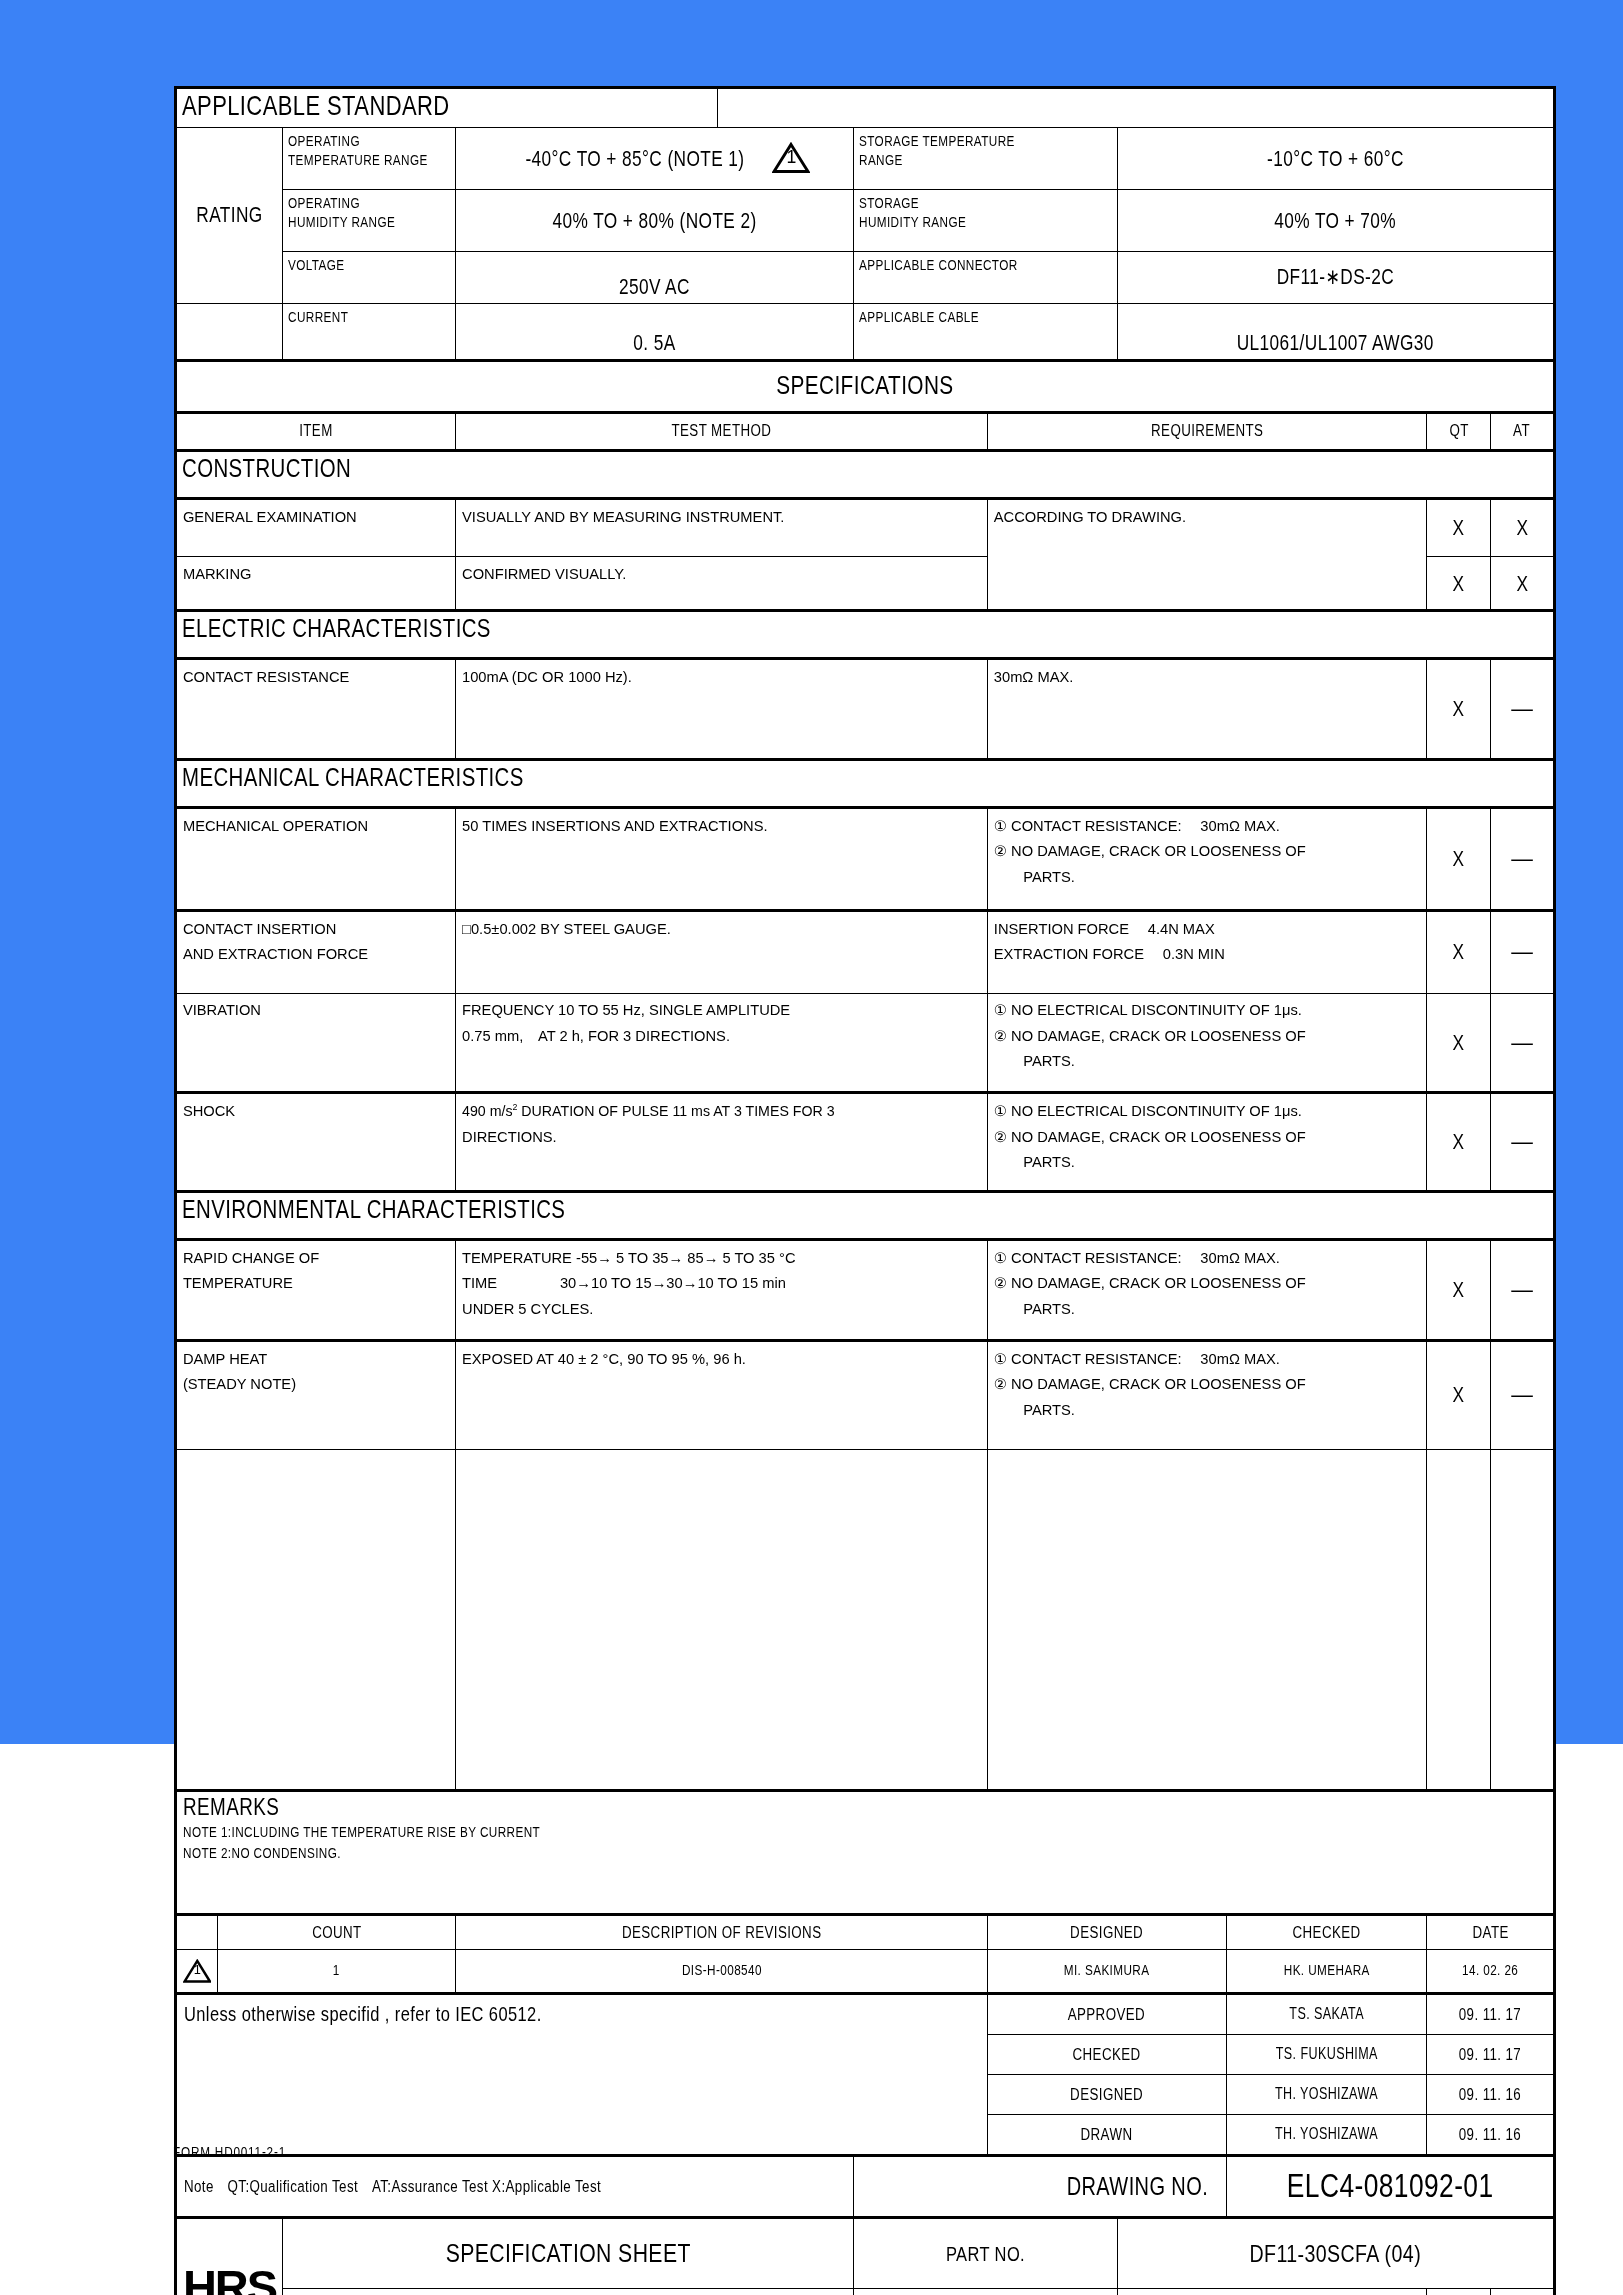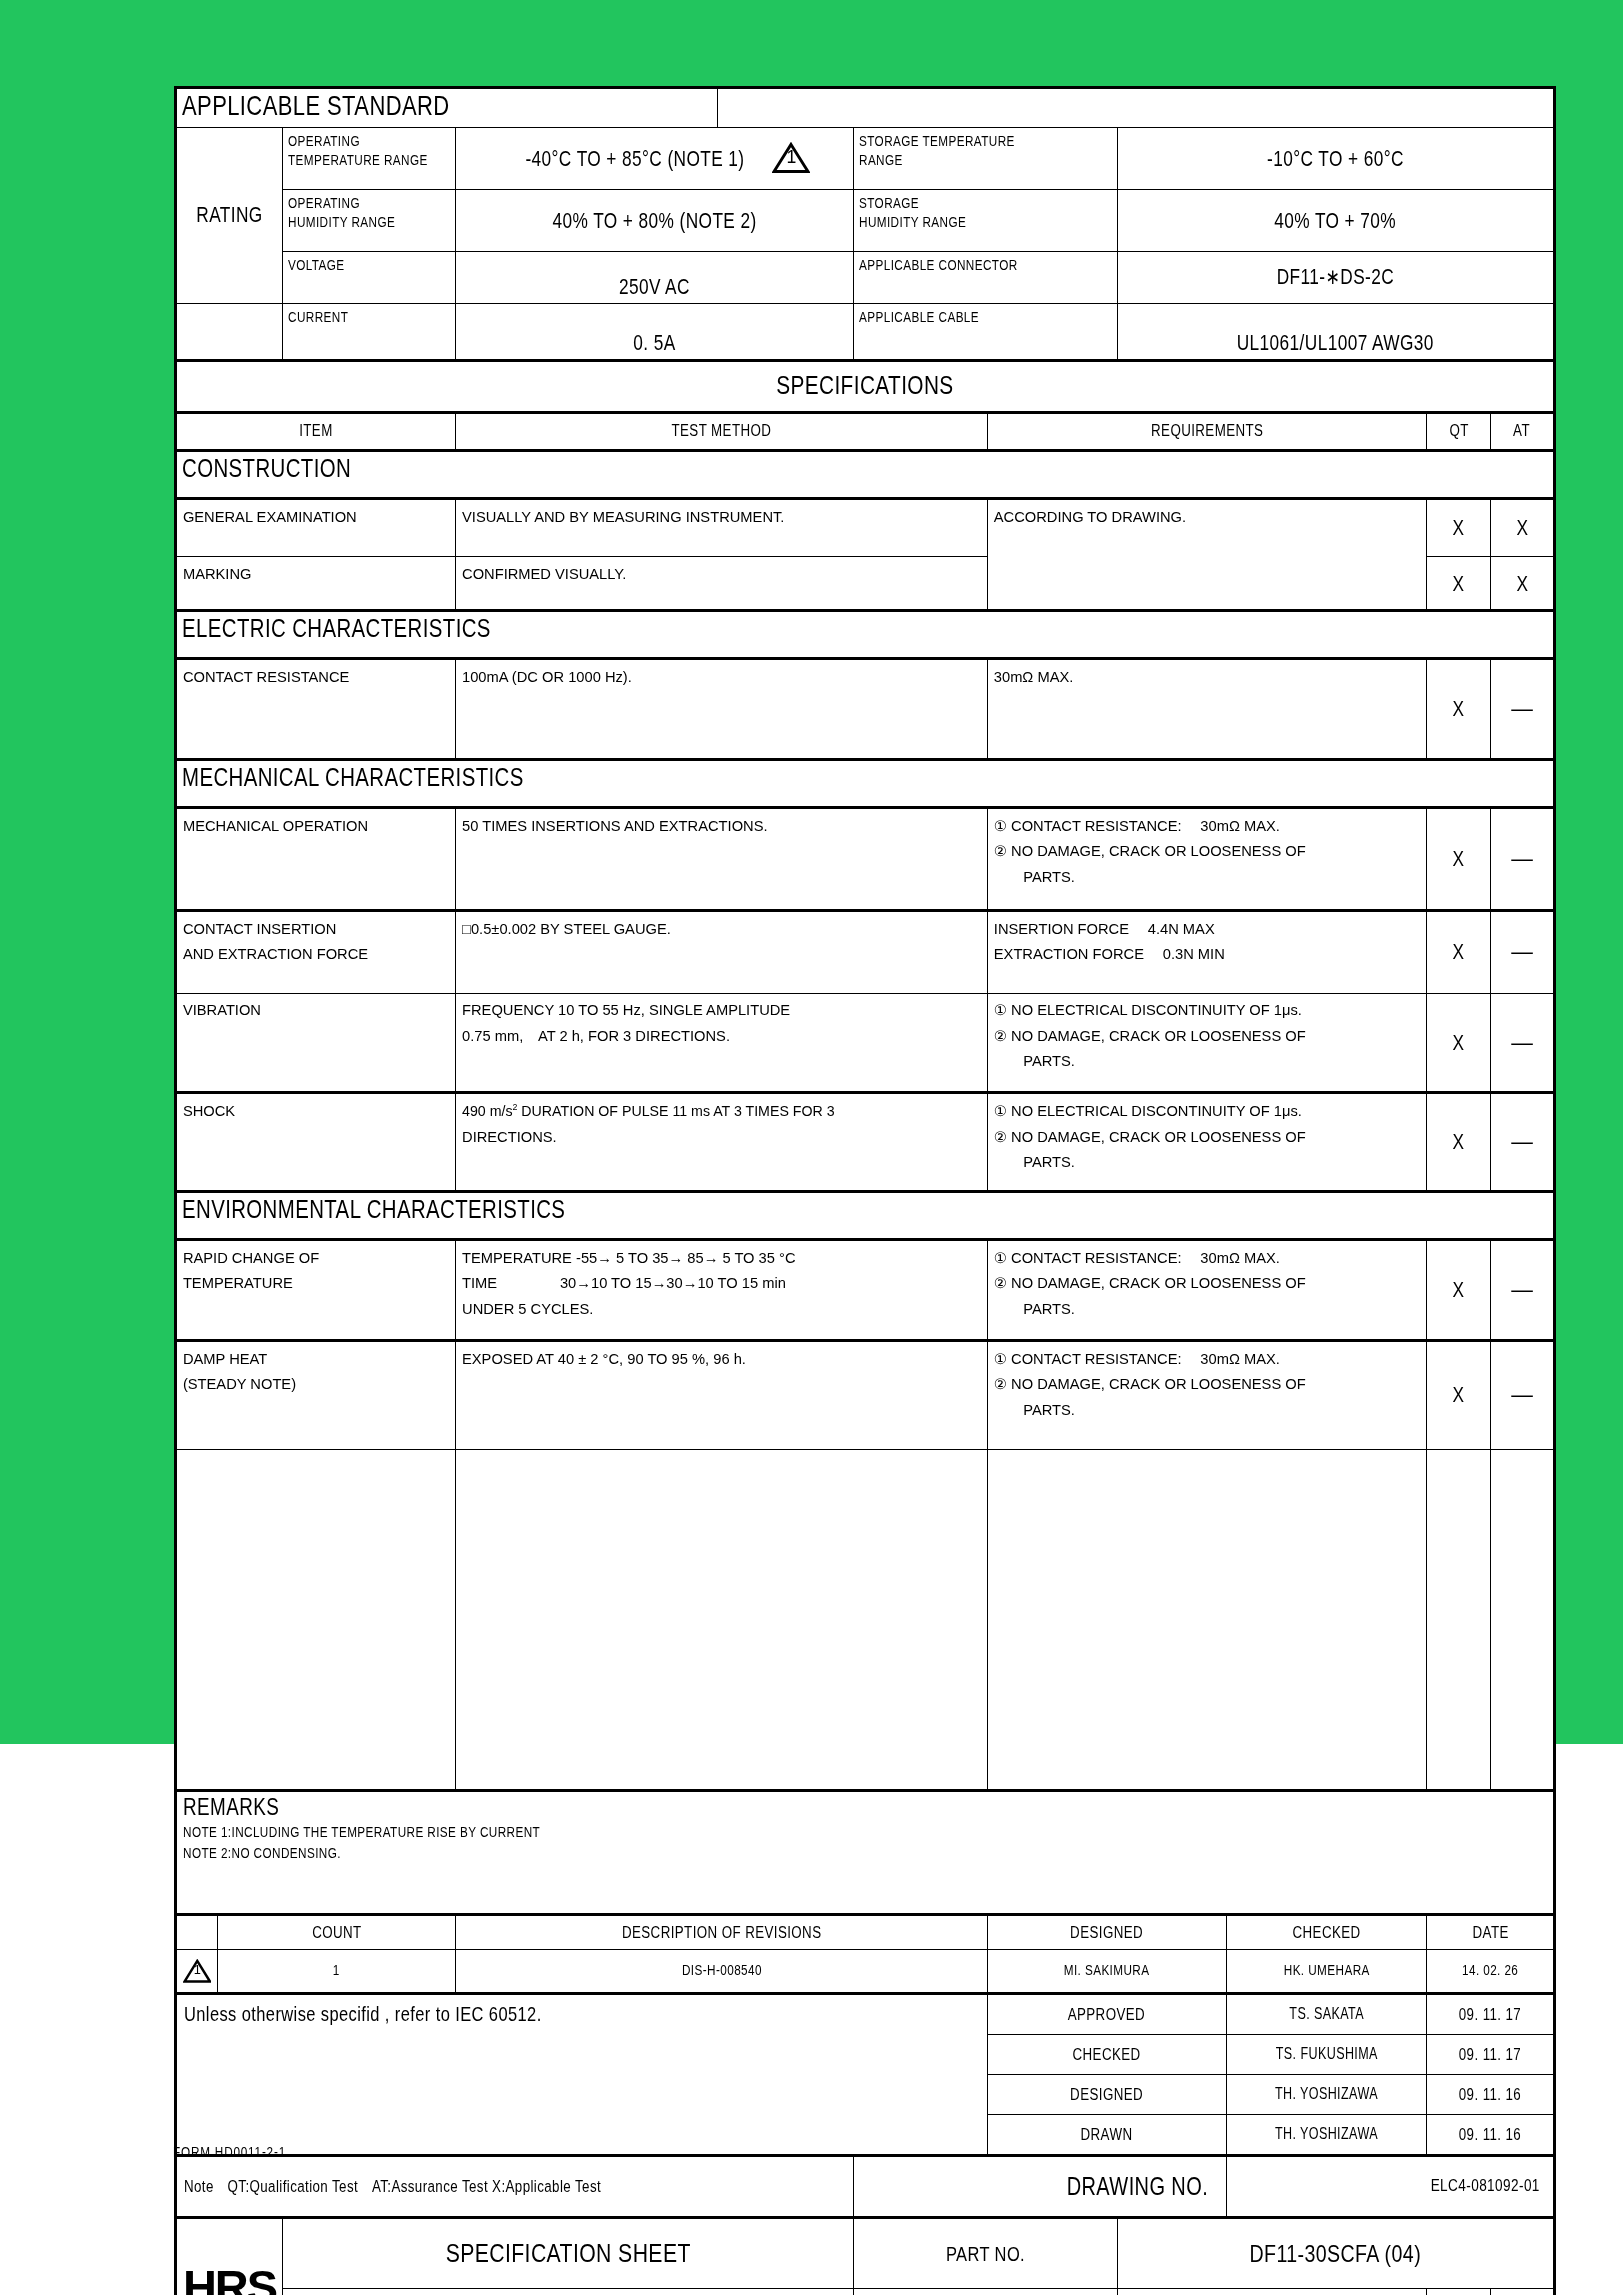--- a/index.html
+++ b/index.html
@@ -2,21 +2,21 @@
 <html style="font-size:7.9px"><head>
 <meta charset="utf-8">
 <style>
   html,body{margin:0;padding:0;background:#ffffff;}
   body{
     width:1623px;height:2295px;
     font-family:"Liberation Sans", sans-serif;
     color:#000;
     -webkit-font-smoothing:antialiased;
   }
-  .sheet{position:relative;width:1623px;height:1744px;background:#22c55e;}
+  .sheet{position:relative;width:1623px;height:1744px;background:#3b82f6;}
 
   
   .frame{
     position:absolute;
     left:174px; top:86px; width:1382px;
     border:3.4px solid #000;
     box-sizing:border-box;
     background:#fff;
   }
   table{border-collapse:collapse;width:100%;table-layout:fixed;}
@@ -102,21 +102,21 @@
   
   .rev-hdr{font-size:16.7px;line-height:19.6px;text-align:center;padding:6.9px 0 6.9px 0;}
   .rev-cell{font-size:14.7px;line-height:17.7px;text-align:center;padding:6.9px 0 6.9px 0;}
   .iec{font-size:20.6px;line-height:23.6px;padding:6.9px 0 6.9px 6.9px;text-decoration:underline;}
   .appr-lbl{font-size:16.7px;line-height:19.6px;text-align:center;padding:4.9px 2.9px;}
   .appr-name{font-size:15.7px;line-height:18.7px;text-align:center;padding:4.9px 2.9px;}
   .appr-date{font-size:16.7px;line-height:19.6px;text-align:center;padding:4.9px 2.9px;}
 
   .notebar{font-size:16.7px;line-height:19.6px;padding:8.8px 0 8.8px 6.9px;}
   .dwg-lbl{font-size:25px;line-height:22.6px;text-align:right;padding:8.8px 0;}
-  .dwg-val{font-size:17px;line-height:28.5px;text-align:right;padding:6.9px 0;letter-spacing:0.5px;}
+  .dwg-val{font-size:33px;line-height:28.5px;text-align:center;padding:6.9px 0;letter-spacing:0.5px;}
 
   .hrs-logo{
     font-size:47px;line-height:47px;font-weight:bold;
     letter-spacing:-2px;text-align:center;
     font-family:"Liberation Sans", sans-serif;
   }
   .sheet-title{font-size:26.5px;line-height:29.4px;text-align:center;padding:20px 0;}
   .company{font-size:23.6px;line-height:26.5px;text-align:center;padding:4.9px 0;}
   .partlbl{font-size:20.6px;line-height:23.6px;text-align:center;padding:4.9px 0;}
   .partval{font-size:24.5px;line-height:27.5px;text-align:center;padding:4.9px 0;}

